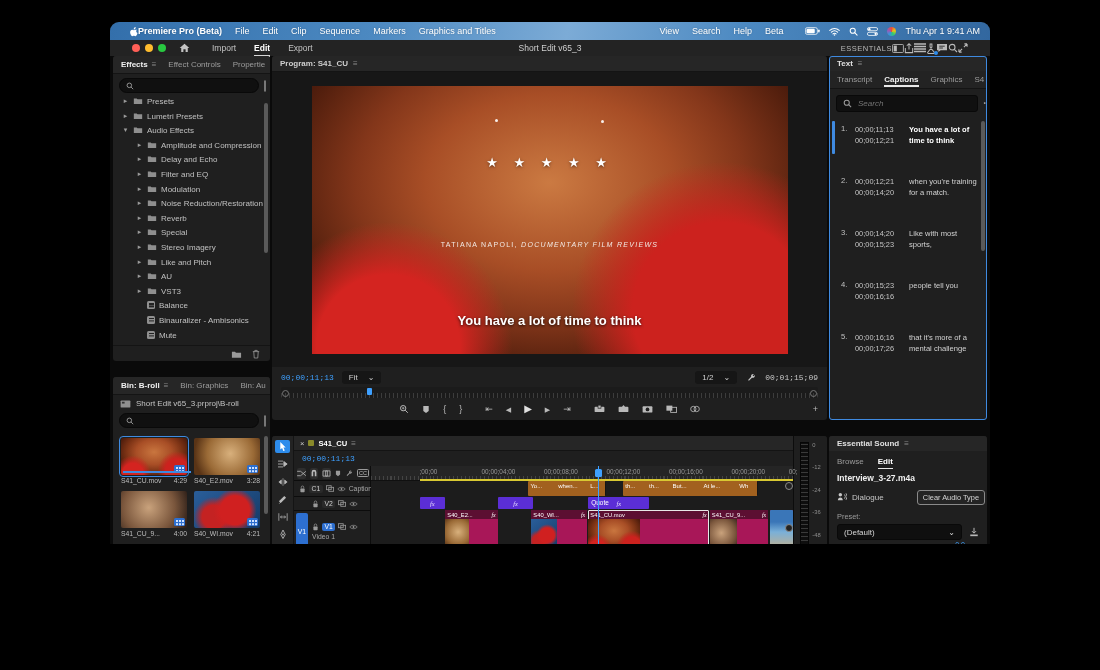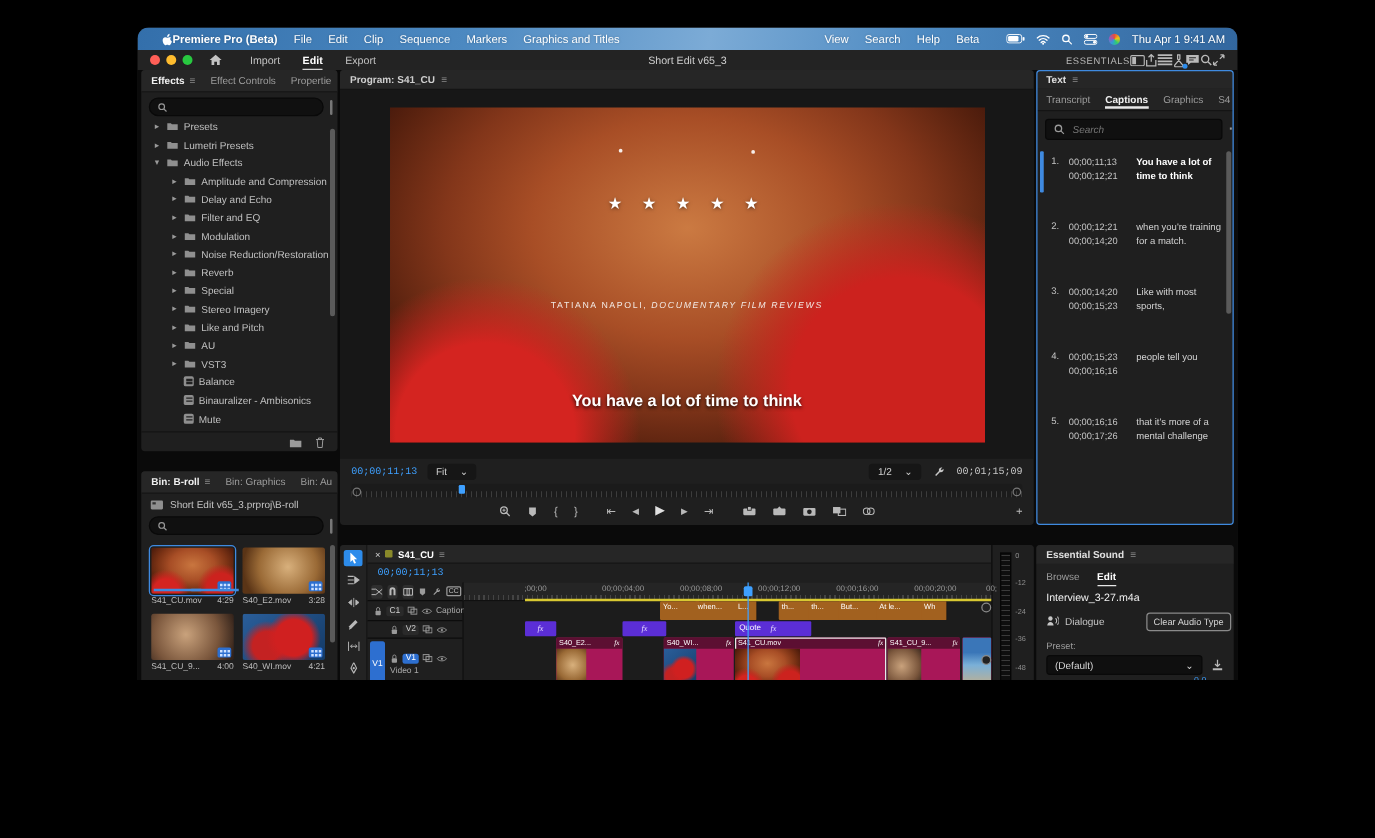--- a/index.html
+++ b/index.html
@@ -10,21 +10,21 @@
   
   .menubar{height:18px;background:linear-gradient(100deg,#336fab,#4c89c1 30%,#7cabd6 52%,#4c89c1 72%,#32679f);display:flex;align-items:center;padding:0 10px;color:#fff;font-size:9px;}
   .menubar .mitem{margin-right:13px;white-space:nowrap;text-shadow:0 0 2px rgba(0,0,0,.25);}
   .menubar .bold{font-weight:bold;}
   .menubar .spacer{flex:1;}
   .mb-ic{display:inline-flex;align-items:center;margin-left:9px;color:#fff;}
   .clock{margin-left:9px;white-space:nowrap;text-shadow:0 0 2px rgba(0,0,0,.25);}
 
   
   .appwin{height:538px;display:flex;flex-direction:column;background:#111;}
-  .titlebar{height:22px;background:#232323;display:flex;align-items:center;padding:0 10px;position:relative;color:#c2c2c2;font-size:8.5px;}
+  .titlebar{height:22px;background:#232323;display:flex;align-items:center;padding:0 22px;position:relative;color:#c2c2c2;font-size:8.5px;}
   .tl{width:8px;height:8px;border-radius:50%;margin-right:5px;}
   .tl.r{background:#ff5f57}.tl.y{background:#febc2e}.tl.g{background:#28c840}
   .nav{display:flex;align-items:center;margin-left:14px;gap:2px;}
   .navitem{padding:3px 8px;position:relative;}
   .navitem.active{color:#fff;font-weight:bold;}
   .navitem.active::after{content:"";position:absolute;left:8px;right:8px;bottom:-1px;height:2px;background:#d6d6d6;}
   .wintitle{position:absolute;left:50%;transform:translateX(-50%);color:#cfcfcf;}
   .tb-right{margin-left:auto;display:flex;align-items:center;color:#b9b9b9;}
   .beaker{position:relative;}
   .beaker .dot{position:absolute;right:-2px;bottom:-1px;width:4px;height:4px;border-radius:50%;background:#2d8ceb;}
@@ -116,21 +116,21 @@
   .caprow .tcs{width:49px;flex:none;color:#c6c6c6;line-height:1.55;font-size:7.4px;}
   .caprow .ctext{flex:1;line-height:1.5;}
   .caprow.sel .selbar{position:absolute;left:3px;top:0;bottom:-4px;width:3px;background:#3f8ae0;border-radius:1px;}
   .caplist .vscroll{top:4px;height:130px;}
 
   
   .es-body{padding:2px 8px;font-size:8px;color:#c6c6c6;}
   .es-tabs{display:flex;gap:14px;padding:4px 0 5px;color:#9d9d9d;}
   .es-tab.active{color:#fff;font-weight:bold;position:relative;}
   .es-tab.active::after{content:"";position:absolute;left:0;right:0;bottom:-3px;height:1.5px;background:#e8e8e8;}
-  .es-file{color:#f0f0f0;font-weight:normal;font-size:8.5px;margin:2px 0 7px;}
+  .es-file{color:#f0f0f0;font-weight:bold;font-size:8.5px;margin:2px 0 7px;}
   .es-typerow{display:flex;align-items:center;gap:5px;margin-bottom:8px;position:relative;height:14px;}
   .es-clear{position:absolute;right:-6px;top:0;border:1px solid #8a8a8a;border-radius:3px;padding:2px 5px;font-size:7.4px;color:#d6d6d6;white-space:nowrap;background:#242424;}
   .es-preset-label{color:#9d9d9d;font-size:7.4px;margin-bottom:3px;}
   .es-ddrow{display:flex;align-items:center;gap:7px;}
   .es-dd{flex:1;display:flex;align-items:center;justify-content:space-between;background:#0f0f0f;border:1px solid #090909;border-radius:3px;height:14px;padding:0 6px;color:#d6d6d6;}
   .es-val{color:#3ea0ff;font-size:7px;text-align:right;margin:1px 14px 0 0;}
   .es-slider{position:relative;height:1.5px;background:#7a7a7a;margin:7px 4px 10px;}
   .es-slider .knob{position:absolute;left:48%;top:-3.5px;width:8px;height:8px;border:1.4px solid #e8e8e8;border-radius:50%;background:#242424;}
   .es-muterow{display:flex;align-items:center;gap:7px;border-top:1px solid #2e2e2e;padding-top:7px;}
   .toggle{width:17px;height:9px;border-radius:5px;background:#4a4a4a;position:relative;}

